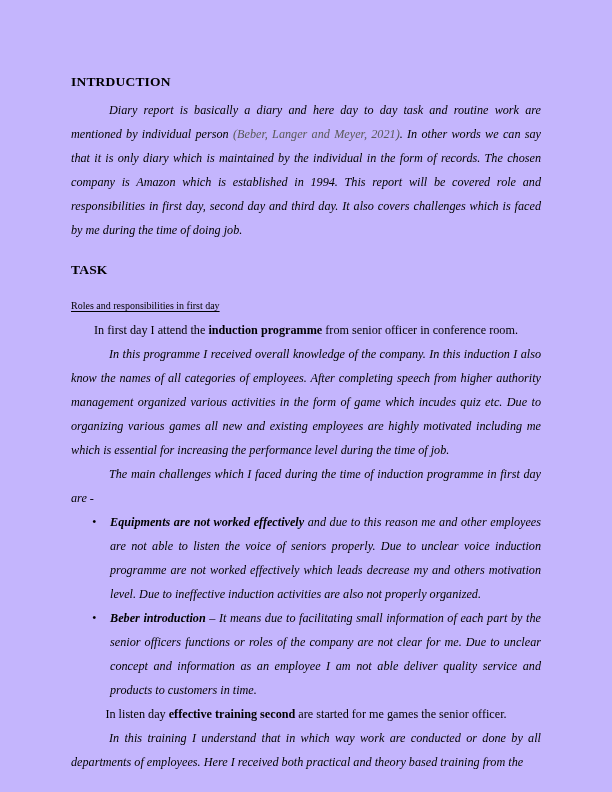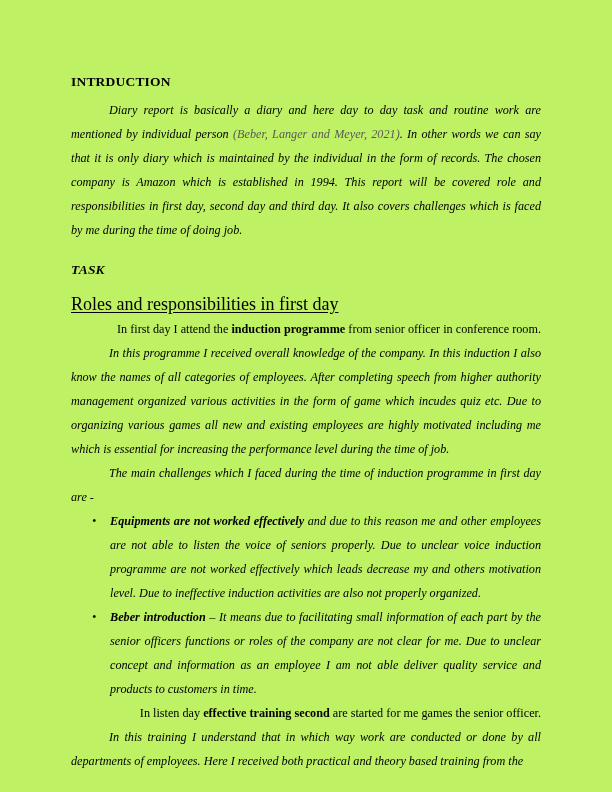--- a/index.html
+++ b/index.html
@@ -11,43 +11,42 @@
     width: 612px;
     height: 792px;
     font-family: "Liberation Serif", "DejaVu Serif", serif;
     color: #000000;
     -webkit-font-smoothing: antialiased;
   }
   .page {
     position: relative;
     width: 612px;
     height: 792px;
-    background: #bef264;
+    background: #c4b5fd;
     box-sizing: border-box;
     padding: 70px 71px 0 71px;
     overflow: hidden;
   }
   .content {
     width: 470px;
   }
 
   
   .h-main {
     font-size: 13.5px;
     font-weight: bold;
     line-height: 24px;
     margin: 0 0 4px 0;
     letter-spacing: 0.2px;
   }
   .h-main.spaced-above {
     margin-top: 16px;
-    font-style: italic;
   }
   .h-sub {
-    font-size: 18px;
+    font-size: 10px;
     font-weight: normal;
     line-height: 24px;
     margin: 0;
     text-decoration: underline;
     text-underline-offset: 2px;
     display: inline-block;
   }
   .h-sub-wrap {
     margin: 10px 0 0 0;
     line-height: 24px;
@@ -63,21 +62,21 @@
     margin: 0;
     text-align: justify;
     text-justify: inter-word;
     hyphens: none;
   }
   p.body.indent {
     text-indent: 38px;
     font-style: italic;
   }
   p.body.nojustify {
-    text-align: right;
+    text-align: center;
   }
 
   b, .bold { font-weight: bold; }
   .cite { color: #595959; }
 
   
   ul.bullets {
     list-style: none;
     margin: 0;
     padding: 0;

